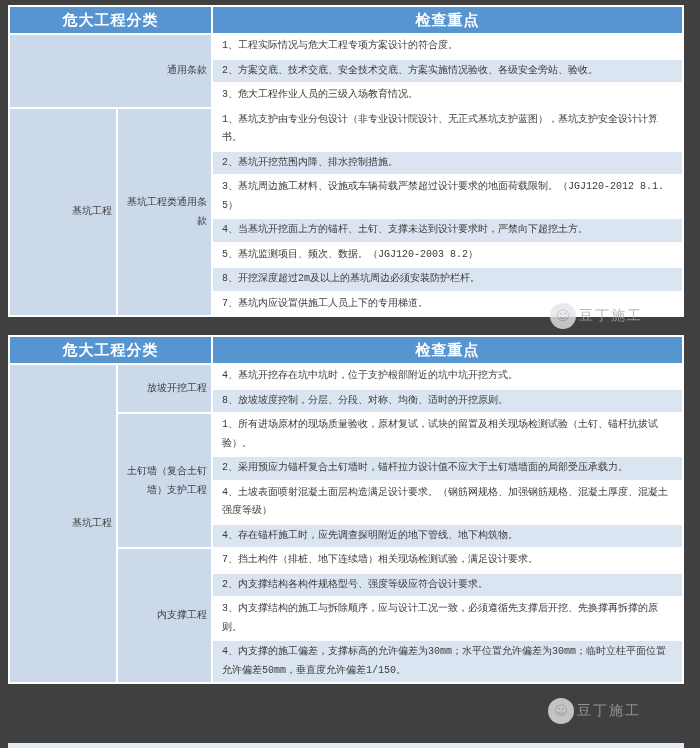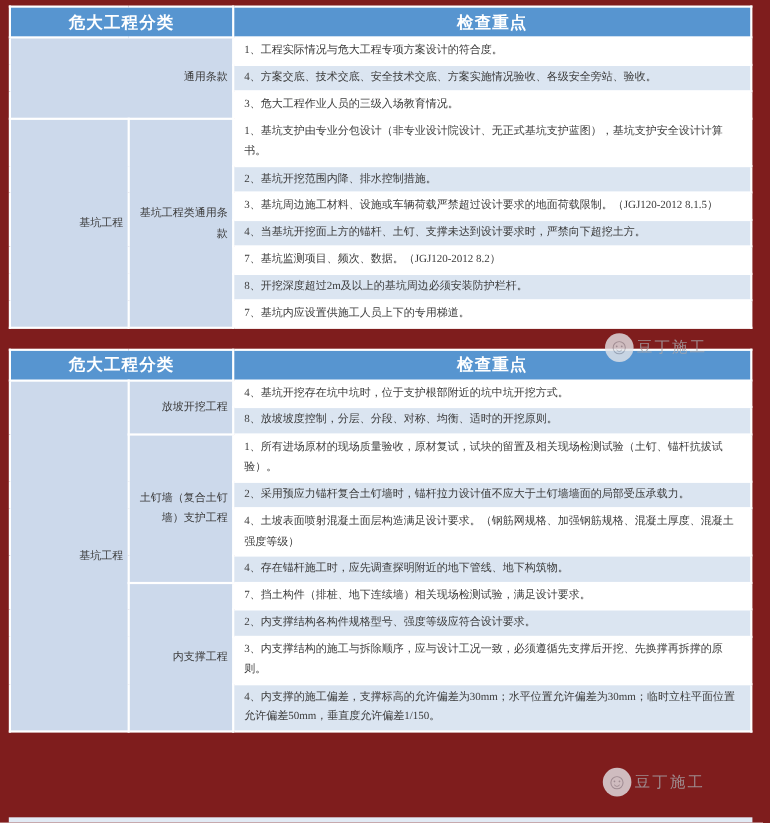--- a/index.html
+++ b/index.html
@@ -1,20 +1,20 @@
 <!DOCTYPE html>
 <html style="--header-bg: #5795d0; --header-text: #ffffff; --category-bg: #ccd9eb; --row-alt-bg: #dbe5f1; --row-bg: #ffffff; --text: #3b3b3b; --watermark: #a6a6ab;"><head>
 <meta charset="utf-8">
 <style>
   html,body{margin:0;padding:0;background:#ffffff;}
   .page{
     position:relative;
     width:700px;height:748px;
-    background:#7f1d1d;
-    font-family:Liberation Serif, serif;
+    background:#404040;
+    font-family:Liberation Mono, monospace;
     color:var(--text,#3b3b3b);
     overflow:hidden;
   }
   table.spec{
     border-collapse:collapse;
     table-layout:fixed;
     width:676px;
     margin-left:8px;
   }
   #table-1{margin-top:5px;}
@@ -94,42 +94,42 @@
         <th colspan="2">危大工程分类</th>
         <th>检查重点</th>
       </tr>
     </thead>
     <tbody>
       <tr class="row">
         <td colspan="2" rowspan="3" class="cat">通用条款</td>
         <td class="item">1、工程实际情况与危大工程专项方案设计的符合度。</td>
       </tr>
       <tr class="alt">
-        <td class="item">4、方案交底、技术交底、安全技术交底、方案实施情况验收、各级安全旁站、验收。</td>
+        <td class="item">2、方案交底、技术交底、安全技术交底、方案实施情况验收、各级安全旁站、验收。</td>
       </tr>
       <tr>
         <td class="item">3、危大工程作业人员的三级入场教育情况。</td>
       </tr>
 
       <tr>
         <td rowspan="7" class="cat">基坑工程</td>
         <td rowspan="7" class="sub">基坑工程类通用条款</td>
         <td class="item">1、基坑支护由专业分包设计（非专业设计院设计、无正式基坑支护蓝图），基坑支护安全设计计算书。</td>
       </tr>
       <tr class="alt">
           <td class="item">2、基坑开挖范围内降、排水控制措施。</td>
         </tr>
       <tr>
           <td class="item">3、基坑周边施工材料、设施或车辆荷载严禁超过设计要求的地面荷载限制。（JGJ120-2012 8.1.5）</td>
         </tr>
       <tr class="alt">
           <td class="item">4、当基坑开挖面上方的锚杆、土钉、支撑未达到设计要求时，严禁向下超挖土方。</td>
         </tr>
       <tr>
-          <td class="item">7、基坑监测项目、频次、数据。（JGJ120-2012 8.2）</td>
+          <td class="item">5、基坑监测项目、频次、数据。（JGJ120-2003 8.2）</td>
         </tr>
       <tr class="alt">
           <td class="item">8、开挖深度超过2m及以上的基坑周边必须安装防护栏杆。</td>
         </tr>
       <tr>
           <td class="item">7、基坑内应设置供施工人员上下的专用梯道。</td>
         </tr>
     </tbody>
   </table>
 

